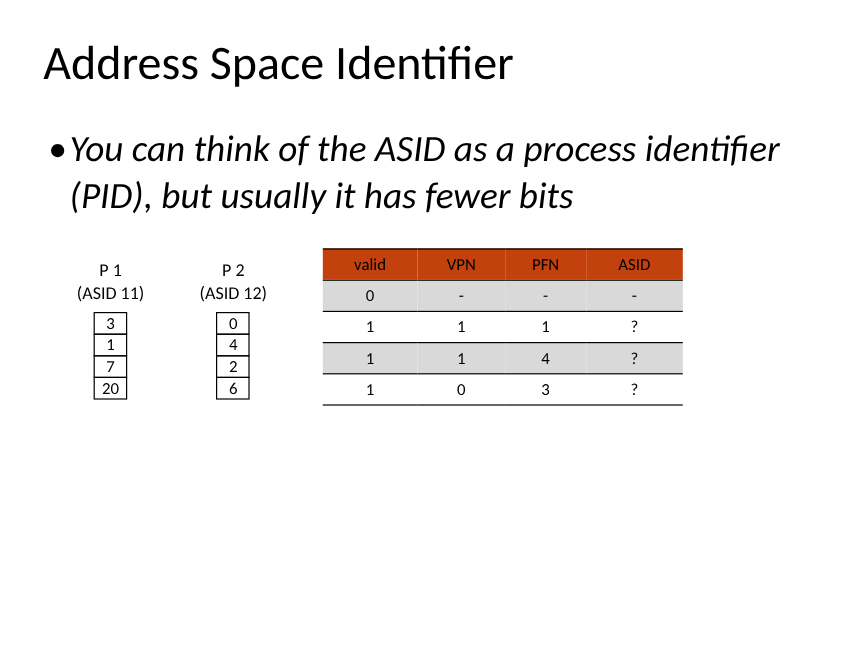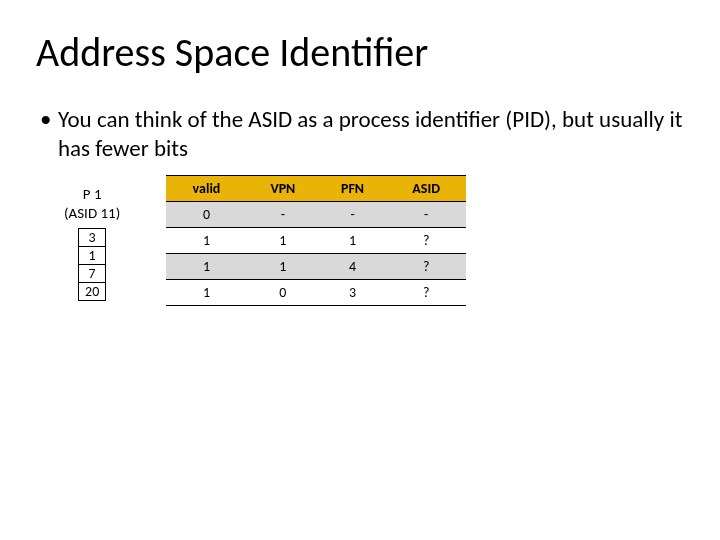--- a/index.html
+++ b/index.html
@@ -1,29 +1,29 @@
 <!DOCTYPE html>
 <html><head>
 <meta charset="utf-8">
 <style>
   * { box-sizing: border-box; margin: 0; padding: 0; }
   html, body { width: 720px; height: 540px; background: #fff; font-family: Calibri, Arial, sans-serif; color: #000; }
   .slide { width: 720px; height: 540px; position: relative; padding: 28px 36px; }
   .title { font-size: 40px; font-weight: 400; margin-bottom: 28px; }
-  .bullet { font-size: 23px; line-height: 1.25; padding-left: 22px; position: relative; margin-bottom: 18px; }
+  .bullet { font-size: 31px; line-height: 1.25; padding-left: 22px; position: relative; margin-bottom: 30px; font-style: italic; }
   .bullet::before { content: "•"; position: absolute; left: 4px; top: 0; }
   .content-row { display: flex; align-items: center; gap: 46px; padding-left: 28px; }
   .proc-col { display: flex; flex-direction: column; align-items: center; }
   .proc-label { font-size: 15px; text-align: center; line-height: 1.25; margin-bottom: 6px; }
   .cells { display: flex; flex-direction: column; }
   .cell { width: 28px; height: 19px; border: 1px solid #000; margin-top: -1px; font-size: 14px; text-align: center; line-height: 17px; }
   .cell:first-child { margin-top: 0; }
   .tlb { border-collapse: collapse; width: 300px; margin-top: -6px; }
   .tlb th, .tlb td { font-size: 14px; text-align: center; padding: 4px 0; border-top: 1px solid #000; border-bottom: 1px solid #000; }
-  .tlb th { font-weight: 700; background: #eab308; }
+  .tlb th { font-weight: 400; background: #c2410c; }
   .tlb tbody tr:nth-child(odd) td { background: #d9d9d9; }
 </style>
 </head>
 <body>
 
 <div class="slide">
   <h1 class="title">Address Space Identifier</h1>
   <div class="bullet">You can think of the ASID as a process identifier (PID), but usually it has fewer bits</div>
 
   <div class="content-row">
@@ -34,20 +34,32 @@
         <span>(ASID 11)</span>
       </div>
       <div class="cells">
         <div class="cell">3</div>
         <div class="cell">1</div>
         <div class="cell">7</div>
         <div class="cell">20</div>
       </div>
     </div>
 
+    <div class="proc-col">
+      <div class="proc-label">
+        <span>P 2</span><br>
+        <span>(ASID 12)</span>
+      </div>
+      <div class="cells">
+        <div class="cell">0</div>
+        <div class="cell">4</div>
+        <div class="cell">2</div>
+        <div class="cell">6</div>
+      </div>
+    </div>
 
     <table class="tlb">
       <thead>
         <tr>
           <th>valid</th>
           <th>VPN</th>
           <th>PFN</th>
           <th>ASID</th>
         </tr>
       </thead>

